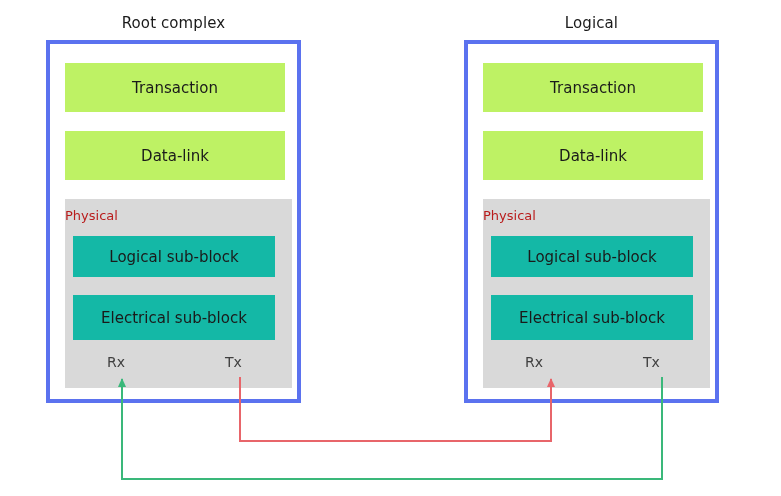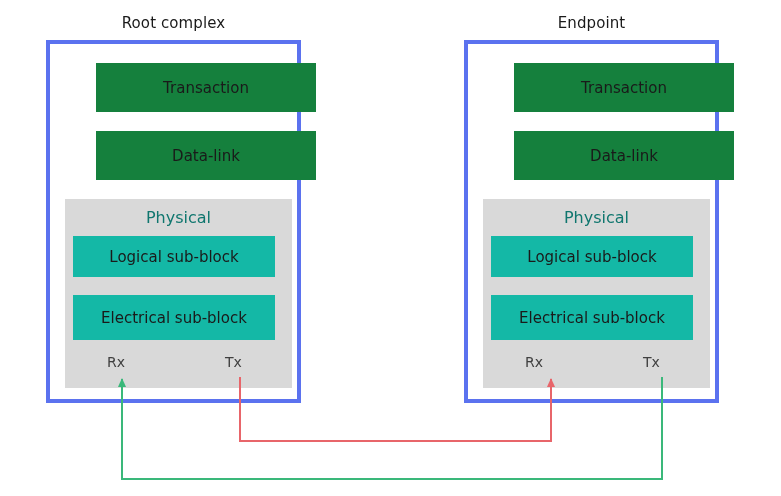--- a/index.html
+++ b/index.html
@@ -26,40 +26,39 @@
   }
   .device-box {
     position: absolute;
     box-sizing: border-box;
     border: 4px solid #5b72ef;
     background: #ffffff;
   }
   .layer-block {
     position: absolute;
     box-sizing: border-box;
-    background: #15803d;
+    background: #bef264;
     display: flex;
     align-items: center;
     justify-content: center;
     font-size: 15px;
     color: #1a1a1a;
     white-space: nowrap;
-    margin-left: 31px;
   }
   .phys-block {
     position: absolute;
     box-sizing: border-box;
     background: #d9d9d9;
   }
   .phys-label {
     position: absolute;
     width: 100%;
-    text-align: center;
-    font-size: 16px;
-    color: #0f766e;
+    text-align: left;
+    font-size: 13px;
+    color: #b91c1c;
     white-space: nowrap;
   }
   .sub-block {
     position: absolute;
     box-sizing: border-box;
     background: #14b8a6;
     display: flex;
     align-items: center;
     justify-content: center;
     font-size: 15px;
@@ -102,21 +101,21 @@
       <div class="sub-block" style="left:8px; top:37px; width:202px; height:41px;">Logical sub-block</div>
 
       <div class="sub-block" style="left:8px; top:96px; width:202px; height:45px;">Electrical sub-block</div>
 
       <div class="port-label" style="left:42px; top:155px; width:34px;">Rx</div>
 
       <div class="port-label" style="left:160px; top:155px; width:34px;">Tx</div>
     </div>
   </div>
 
-  <div class="box-title" style="left:464px; top:14px; width:255px;">Endpoint</div>
+  <div class="box-title" style="left:464px; top:14px; width:255px;">Logical</div>
 
   <div class="device-box" style="left:464px; top:40px; width:255px; height:363px;">
 
     <div class="layer-block" style="left:15px; top:19px; width:220px; height:49px;">Transaction</div>
 
     <div class="layer-block" style="left:15px; top:87px; width:220px; height:49px;">Data-link</div>
 
     <div class="phys-block" style="left:15px; top:155px; width:227px; height:189px;">
 
       <div class="phys-label" style="top:9px;">Physical</div>

